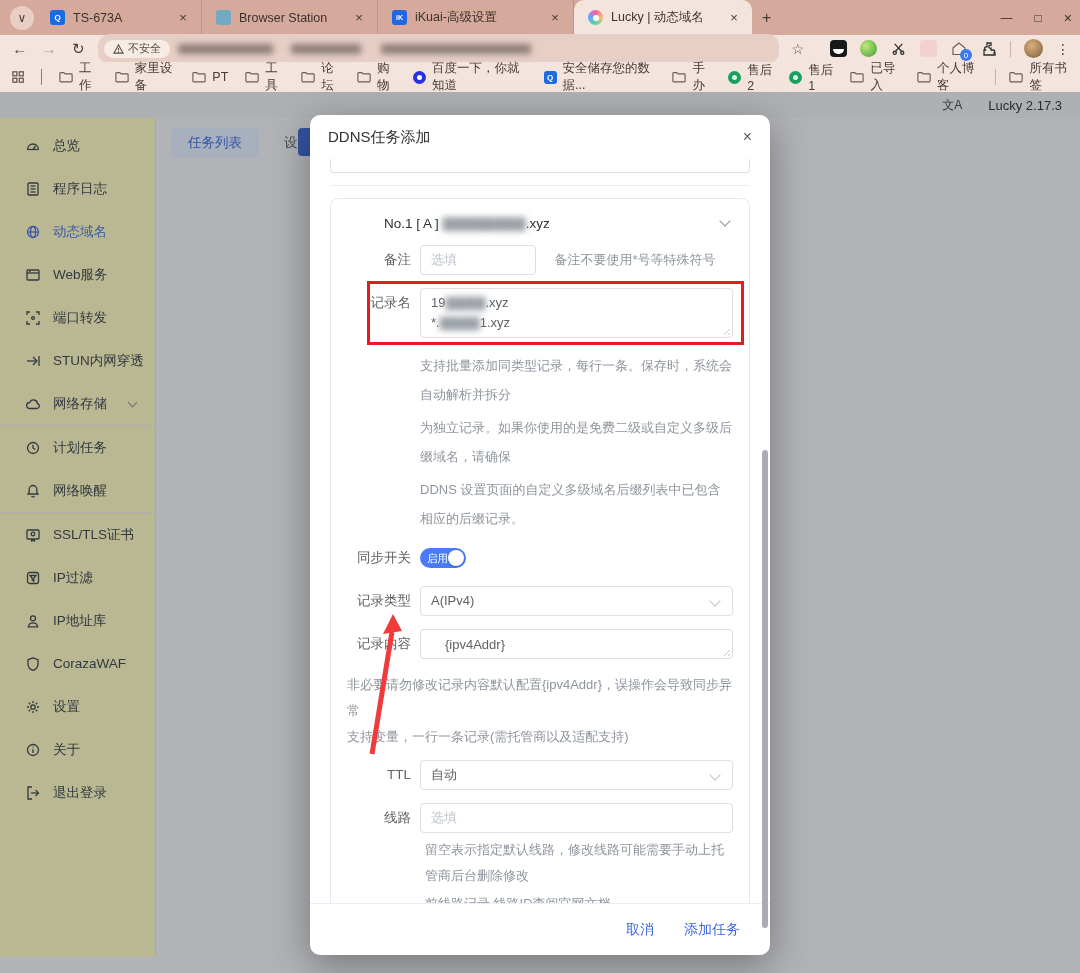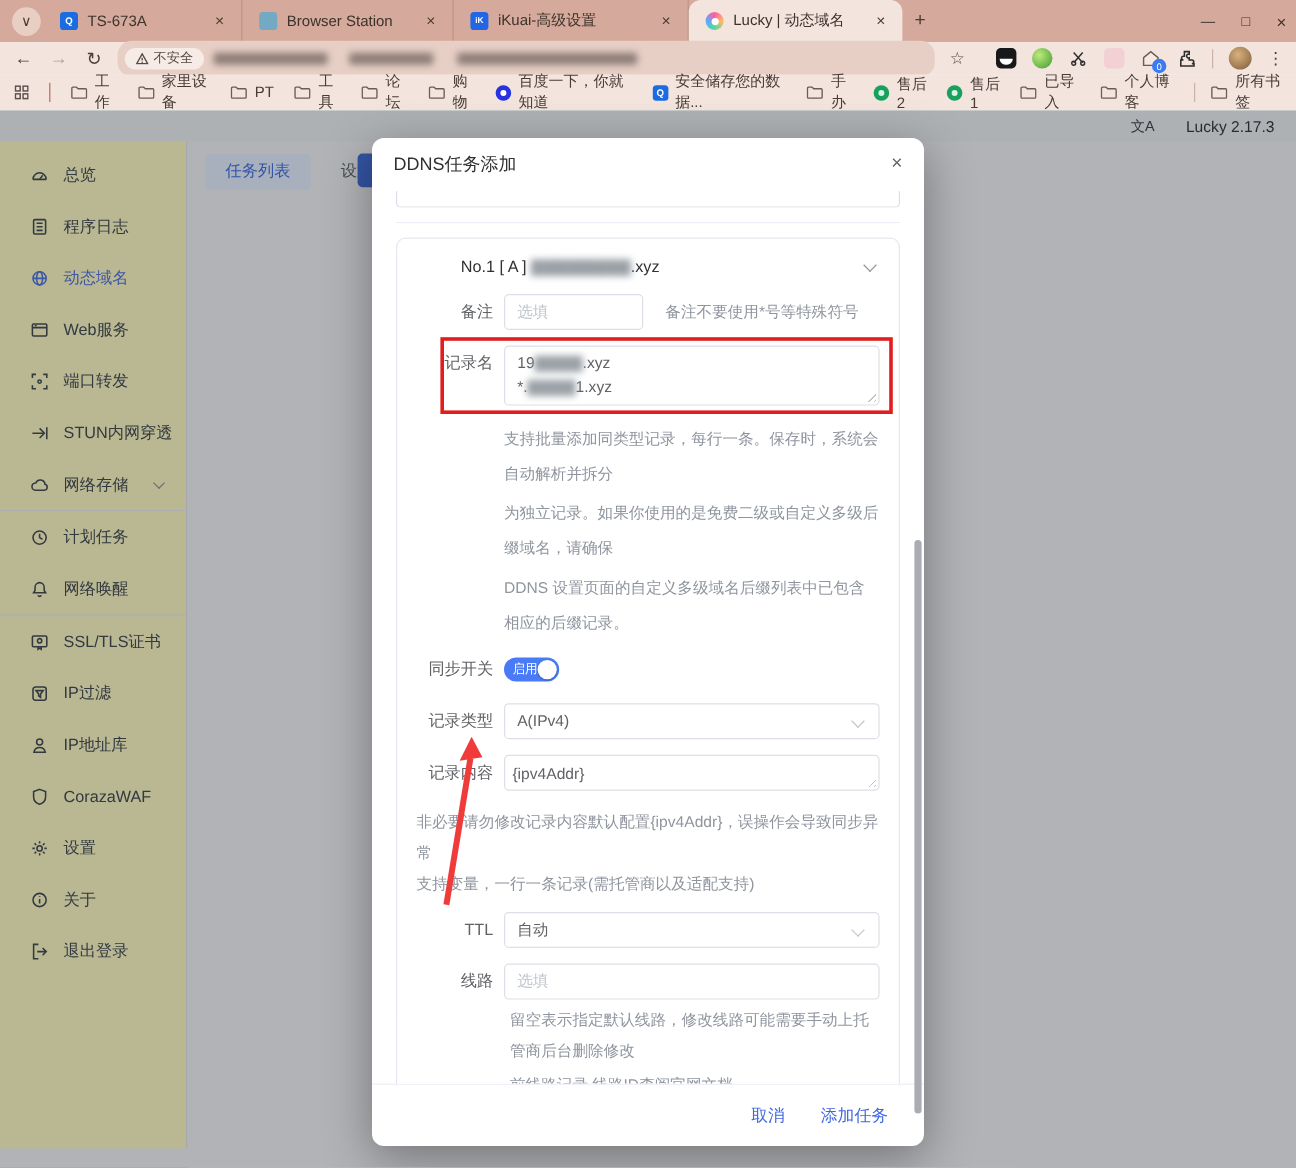--- a/index.html
+++ b/index.html
@@ -87,21 +87,21 @@
   .fctl { flex:1; }
   .inp, .sel-box, .ta { border:1px solid #dcdfe6; border-radius:4px; font-size:13px; color:#606266; background:#fff; }
   .inp { height:30px; padding:0 10px; width:100%; outline:none; font-family:Liberation Serif, serif; }
   .inp::placeholder { color:#bfc4cc; }
   .inp.short { width:116px; }
   .inline-hint { display:inline-block; margin-left:14px; font-size:13px; color:#8f959e; line-height:30px; }
   .ta { position:relative; padding:4px 10px; line-height:20px; }
   .ta::after { content:""; position:absolute; right:2px; bottom:2px; width:9px; height:9px;
      background:repeating-linear-gradient(135deg, transparent 0 2px, #c0c4cc 2px 3px);
      clip-path:polygon(100% 0, 100% 100%, 0 100%); }
-  .ta.one { height:30px; padding:5px 6px; }
+  .ta.one { height:30px; padding:5px 24px; }
   .sel-box { height:30px; line-height:28px; padding:0 10px; position:relative; }
   .sel-box::after { content:""; position:absolute; right:13px; top:10px; width:7px; height:7px; border-right:1.5px solid #c0c4cc; border-bottom:1.5px solid #c0c4cc; transform:rotate(45deg); }
   .hint { font-size:13px; color:#8f959e; }
   .hint.indent { margin-left:73px; line-height:29px; margin-bottom:4px; }
   .hint.flat { line-height:26px; margin:2px 0 6px; }
   .hint.lineind { margin-left:78px; line-height:26px; margin-bottom:2px; }
   .toggle { width:46px; height:20px; border-radius:10px; position:relative; display:inline-flex; margin-top:5px; }
   .toggle .knob { position:absolute; top:2px; width:16px; height:16px; border-radius:50%; background:#fff; box-shadow:0 1px 2px rgba(0,0,0,.25); }
   .toggle .txt { font-size:10.5px; line-height:20px; }
   .toggle.on { background:#4a7bf7; } .toggle.on .knob { right:2px; } .toggle.on .txt { margin-left:7px; color:#fff; }

